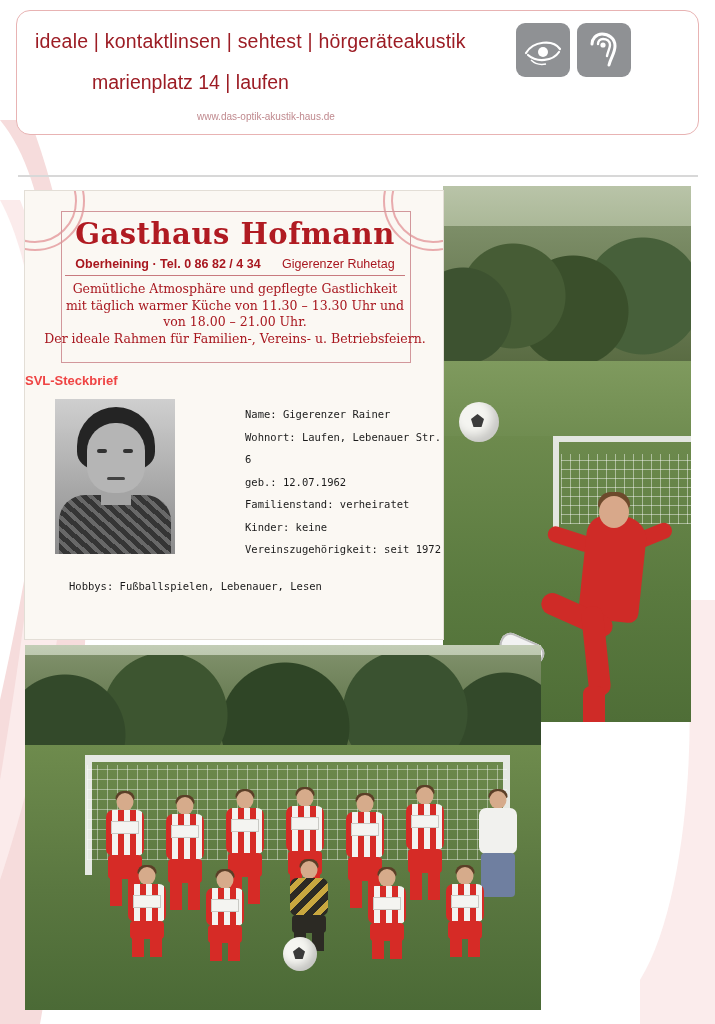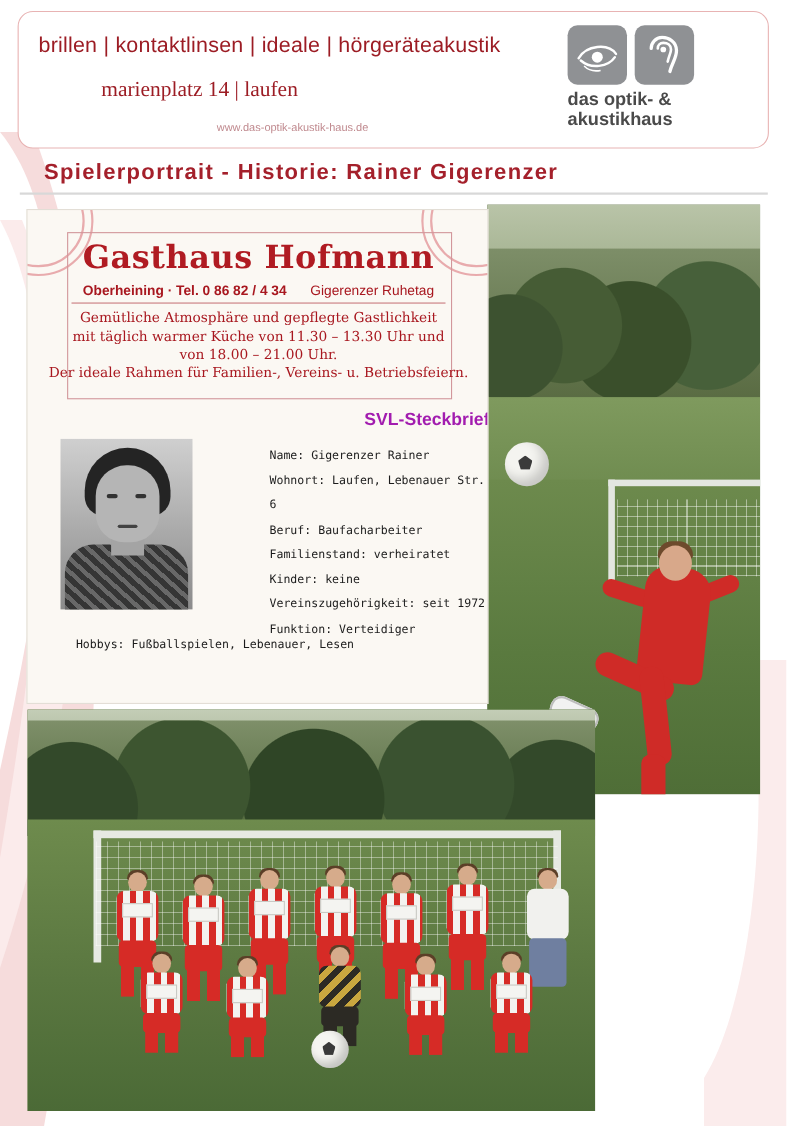--- a/index.html
+++ b/index.html
@@ -46,21 +46,20 @@
     letter-spacing: 0.2px;
     white-space: nowrap;
   }
   .ad-line2 {
     position: absolute;
     left: 75px;
     top: 60px;
     font-size: 19.5px;
     color: #9c1c24;
     white-space: nowrap;
-    font-family: Liberation Serif, serif;
   }
   .ad-url {
     position: absolute;
     left: 180px;
     top: 100px;
     font-size: 10px;
     color: #c08a8f;
     white-space: nowrap;
   }
   .logo-block {
@@ -270,24 +269,24 @@
   }
   .gh-box {
     position: absolute;
     left: 36px; top: 20px; width: 348px; height: 150px;
     border: 1px solid #d2979b;
   }
 
   .steckbrief-title {
     position: absolute;
     left: 0; top: 182px; width: 420px;
-    text-align: right;
-    font-size: 16px;
+    text-align: left;
+    font-size: 13px;
     font-weight: bold;
-    color: #a21caf;
+    color: #ef4444;
   }
 
   .portrait-photo {
     position: absolute;
     left: 30px; top: 208px; width: 120px; height: 155px;
     background: linear-gradient(#cfcbc4, #8d8a85);
     overflow: hidden;
     filter: grayscale(1) contrast(1.05);
   }
   .pp-hair {
@@ -418,21 +417,21 @@
 </head>
 <body>
 
 <svg class="bg-swoosh" viewBox="0 0 715 1024" preserveAspectRatio="none">
   <path d="M0 120 C 90 230, 40 520, 0 700 L 0 1024 L 40 1024 C 80 800, 130 380, 30 120 Z" fill="#f6dcdc"></path>
   <path d="M0 200 C 70 330, 30 600, 0 780 L 0 880 C 60 700, 110 420, 20 200 Z" fill="#fbebeb"></path>
   <path d="M640 980 C 690 900, 700 700, 680 600 L 715 600 L 715 1024 L 640 1024 Z" fill="#fbecec"></path>
 </svg>
 
 <div class="ad-header">
-  <div class="ad-line1">brillen | kontaktlinsen | ideale | hörgeräteakustik</div>
+  <div class="ad-line1">ideale | kontaktlinsen | sehtest | hörgeräteakustik</div>
   <div class="ad-line2">marienplatz 14  |  laufen</div>
   <div class="ad-url">www.das-optik-akustik-haus.de</div>
 
   <div class="logo-block">
     <div class="logo-tiles">
       <div class="logo-tile">
         <svg width="40" height="34" viewBox="0 0 40 34">
           <path d="M3 20 C 10 8, 30 6, 37 16" stroke="#ffffff" stroke-width="2.2" fill="none" stroke-linecap="round"></path>
           <path d="M5 22 C 14 30, 30 28, 36 19" stroke="#ffffff" stroke-width="2.2" fill="none" stroke-linecap="round"></path>
           <circle cx="20" cy="19" r="5" fill="#ffffff"></circle>
@@ -440,29 +439,24 @@
         </svg>
       </div>
       <div class="logo-tile">
         <svg width="34" height="36" viewBox="0 0 34 36">
           <path d="M22 33 C 24 25, 28 21, 28 14 C 28 6, 21 2, 15 2 C 9 2, 5 7, 5 12" stroke="#ffffff" stroke-width="3" fill="none" stroke-linecap="round"></path>
           <path d="M20 24 C 21 19, 23 16, 23 13 C 23 9, 20 7, 16 7 C 13 7, 11 9, 11 12" stroke="#ffffff" stroke-width="2.4" fill="none" stroke-linecap="round"></path>
           <circle cx="16" cy="13" r="2.6" fill="#ffffff"></circle>
         </svg>
       </div>
     </div>
-    <div class="logo-text">
-      <div>das optik- &amp;</div>
-      <div>akustikhaus</div>
-    </div>
   </div>
 </div>
 
 <div class="title-bar">
-  <div class="title-text">Spielerportrait - Historie: Rainer Gigerenzer</div>
   <div class="title-rule"></div>
 </div>
 
 <div class="photo-action">
   <div class="pa-sky"></div>
   <div class="pa-trees"></div>
   <div class="pa-grass-far"></div>
   <div class="pa-grass-near"></div>
   <div class="pa-goal-post" style="left:110px; top:250px; width:6px; height:100px;"></div>
   <div class="pa-goal-post" style="left:110px; top:250px; width:138px; height:6px;"></div>
@@ -507,25 +501,24 @@
     <div class="pp-hair"></div>
     <div class="pp-face"></div>
     <div class="pp-eye-l"></div>
     <div class="pp-eye-r"></div>
     <div class="pp-mouth"></div>
   </div>
 
   <div class="fields">
     <div>Name: Gigerenzer Rainer</div>
     <div>Wohnort: Laufen, Lebenauer Str. 6</div>
-    <div>Beruf: Baufacharbeiter</div>
+    <div>geb.: 12.07.1962</div>
     <div>Familienstand: verheiratet</div>
     <div>Kinder: keine</div>
     <div>Vereinszugehörigkeit: seit 1972</div>
-    <div>Funktion: Verteidiger</div>
   </div>
 
   <div class="bottom-fields">
     <div>Hobbys: Fußballspielen, Lebenauer, Lesen</div>
 
   </div>
 </div>
 
 <div class="photo-team">
   <div class="pt-sky"></div>

